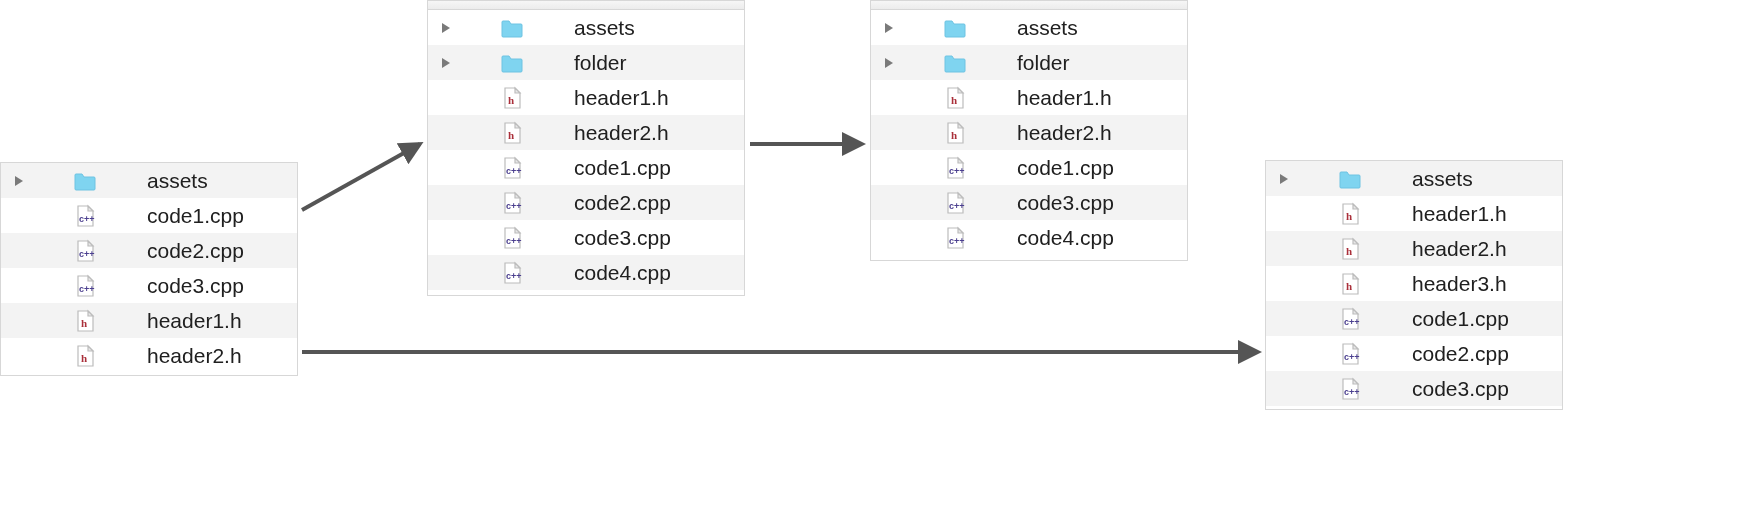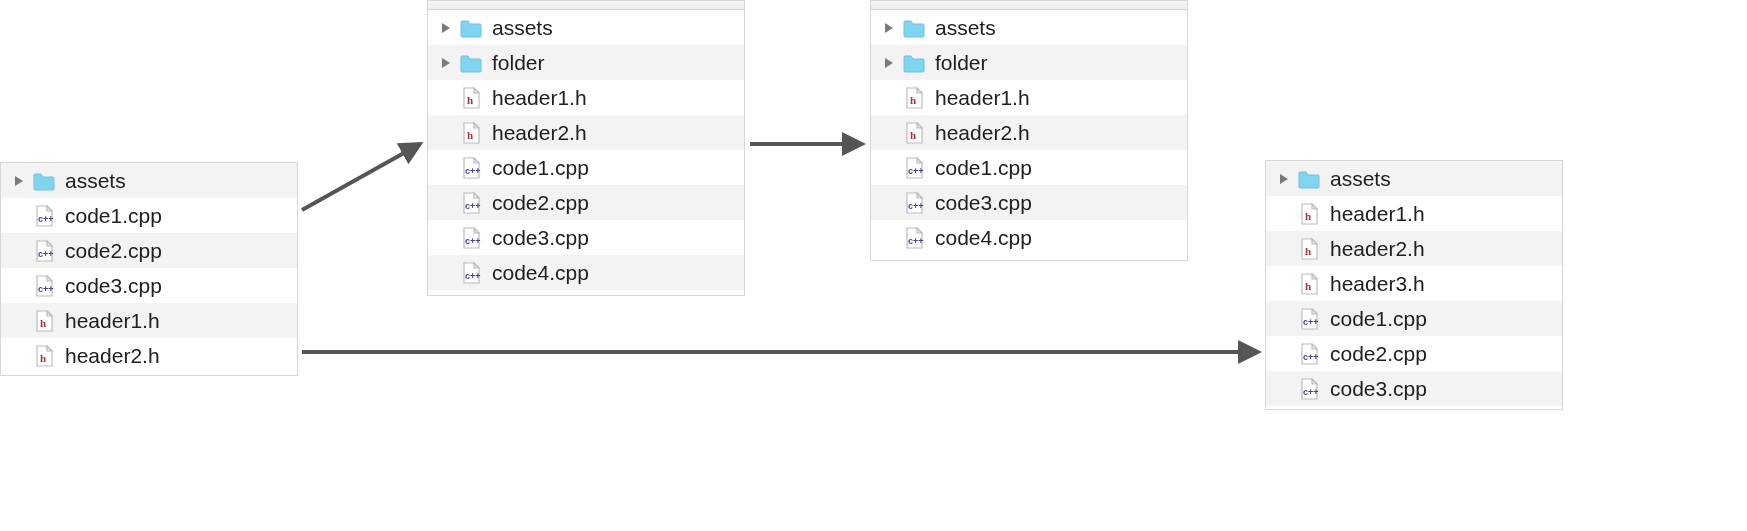--- a/index.html
+++ b/index.html
@@ -26,20 +26,21 @@
     height: 8px;
     background: linear-gradient(#f6f6f6, #ececec);
     border-bottom: 1px solid #d7d7d7;
   }
   .row {
     display: flex;
     align-items: center;
     height: 35px;
     padding: 0 6px 0 10px;
     box-sizing: border-box;
+    gap: 41px;
   }
   .row.alt0 { background: #ffffff; }
   .row.alt1 { background: #f3f3f3; }
   .disclosure {
     width: 16px;
     height: 16px;
     flex: 0 0 16px;
     display: inline-flex;
     align-items: center;
     justify-content: center;

